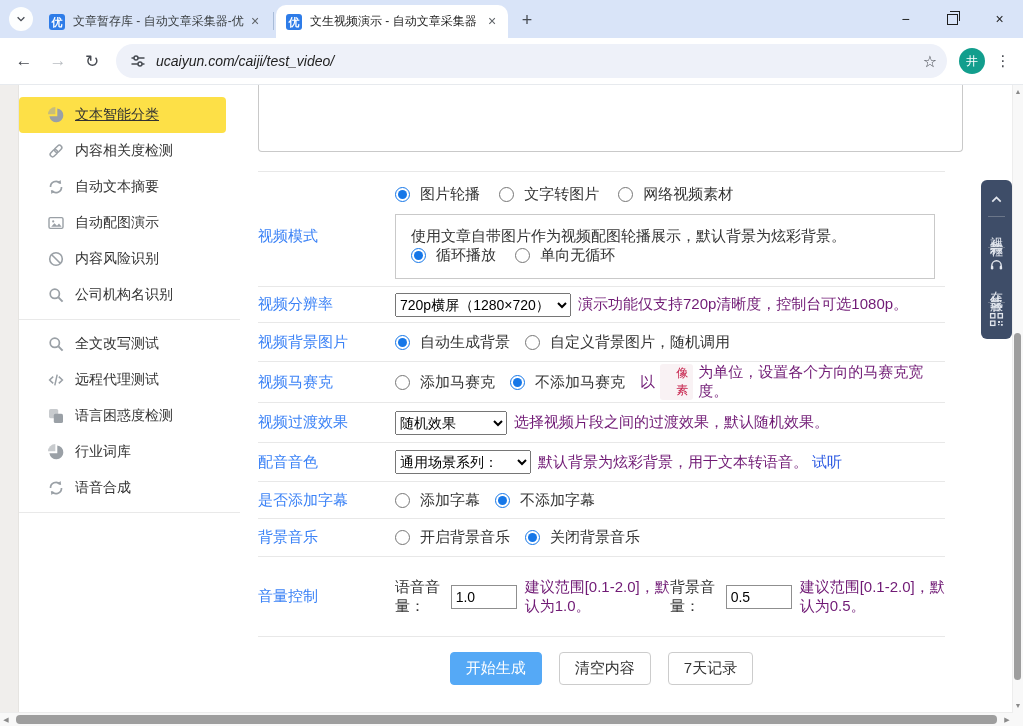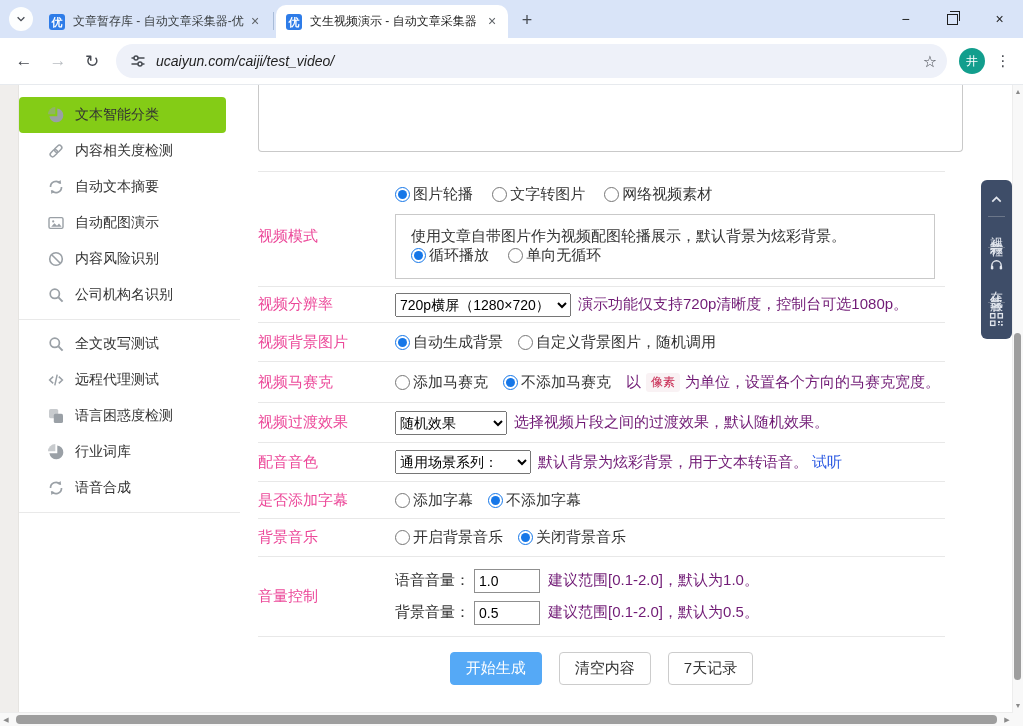--- a/index.html
+++ b/index.html
@@ -38,45 +38,45 @@
   .avatar{width:26px;height:26px;border-radius:50%;background:#129e8d;color:#fff;font-size:12px;display:flex;
           align-items:center;justify-content:center;margin:0 4px;}
   .menudots{width:24px;height:24px;display:flex;align-items:center;justify-content:center;font-size:15px;color:#474b52;}
 
   
   .page{position:absolute;top:85px;left:0;right:0;bottom:0;background:#fff;}
   .gutter{position:absolute;left:0;top:0;width:18px;bottom:13px;background:#f0eeec;border-right:1px solid #e6e4e1;}
 
   .sidebar{position:absolute;left:19px;top:12px;width:221px;}
   .sitem{height:36px;display:flex;align-items:center;padding-left:29px;gap:11px;font-size:14px;color:#333;margin-right:14px;}
-  .sitem.active{background:#84cc16;border-radius:4px;}
+  .sitem.active{background:#fde047;border-radius:4px;text-decoration:underline;}
   .sdiv{border:none;border-top:1px solid #e9e9e9;margin:6px 0;}
 
   .content{position:absolute;left:258px;top:0;width:705px;font-size:15px;}
   .topbox{height:67px;border:1px solid #c9c9c9;border-top:none;border-radius:0 0 4px 4px;box-sizing:border-box;width:705px;}
   .rows{width:687px;margin-top:19px;}
   .row{display:flex;align-items:center;border-top:1px solid #e8e8e8;box-sizing:border-box;}
-  .rlabel{width:137px;flex:none;color:#ec4899;}
+  .rlabel{width:137px;flex:none;color:#3b82f6;}
   .rbody{display:flex;align-items:center;flex:1;}
-  .ropt{display:inline-flex;align-items:center;gap:3px;margin-right:15px;white-space:nowrap;}
+  .ropt{display:inline-flex;align-items:center;gap:10px;margin-right:15px;white-space:nowrap;}
   .ropt input{width:15px;height:15px;margin:0;accent-color:#1677e8;}
   .hint{color:#701a75;}
   .row.mode{height:115px;align-items:stretch;}
   .row.mode .rlabel{align-self:center;padding-top:14px;}
   .modebody{flex:1;padding-top:13px;}
   .descbox{border:1px solid #c9c9c9;width:540px;box-sizing:border-box;margin-top:9px;padding:12px 15px;}
   .descbox .loopline{}
   .sel{font-size:14px;height:24px;margin-right:7px;}
   .codechip{background:#f9f2f4;color:#c7254e;border-radius:3px;padding:1px 5px;margin:0 5px;font-size:12px;text-align:right;}
   .link{color:#2a58e2;margin-left:4px;}
   .volline{display:flex;align-items:center;margin:4px 0;}
   .volline .inlabel{margin-right:4px;}
   .volinput{width:56px;height:20px;border:1px solid #8f8f8f;font-size:14px;padding:1px 4px;margin-right:8px;}
   .row.volume{height:80px;}
-  .volcol{display:flex;flex-direction:column;justify-content:space-between;}
+  .volcol{display:flex;flex-direction:row;justify-content:space-between;}
 
   .actions{border-top:1px solid #e8e8e8;width:687px;padding-top:15px;display:flex;justify-content:center;gap:17px;}
   .btn{font-size:15px;padding:6px 15px;border-radius:4px;border:1px solid #ccc;background:#fff;color:#333;}
   .btn.primary{background:#55a9f6;border-color:#55a9f6;color:#fff;text-align:center;}
 
   
   .floatpanel{position:absolute;right:11px;top:95px;width:31px;background:#3e4d68;border-radius:6px;
               display:flex;flex-direction:column;align-items:center;padding:12px 0;gap:9px;color:#e3e7ee;}
   .floatpanel .icn{color:#e3e7ee;width:15px;height:15px;}
   .pdiv{width:17px;border-top:1px solid #6b7689;height:0;}

